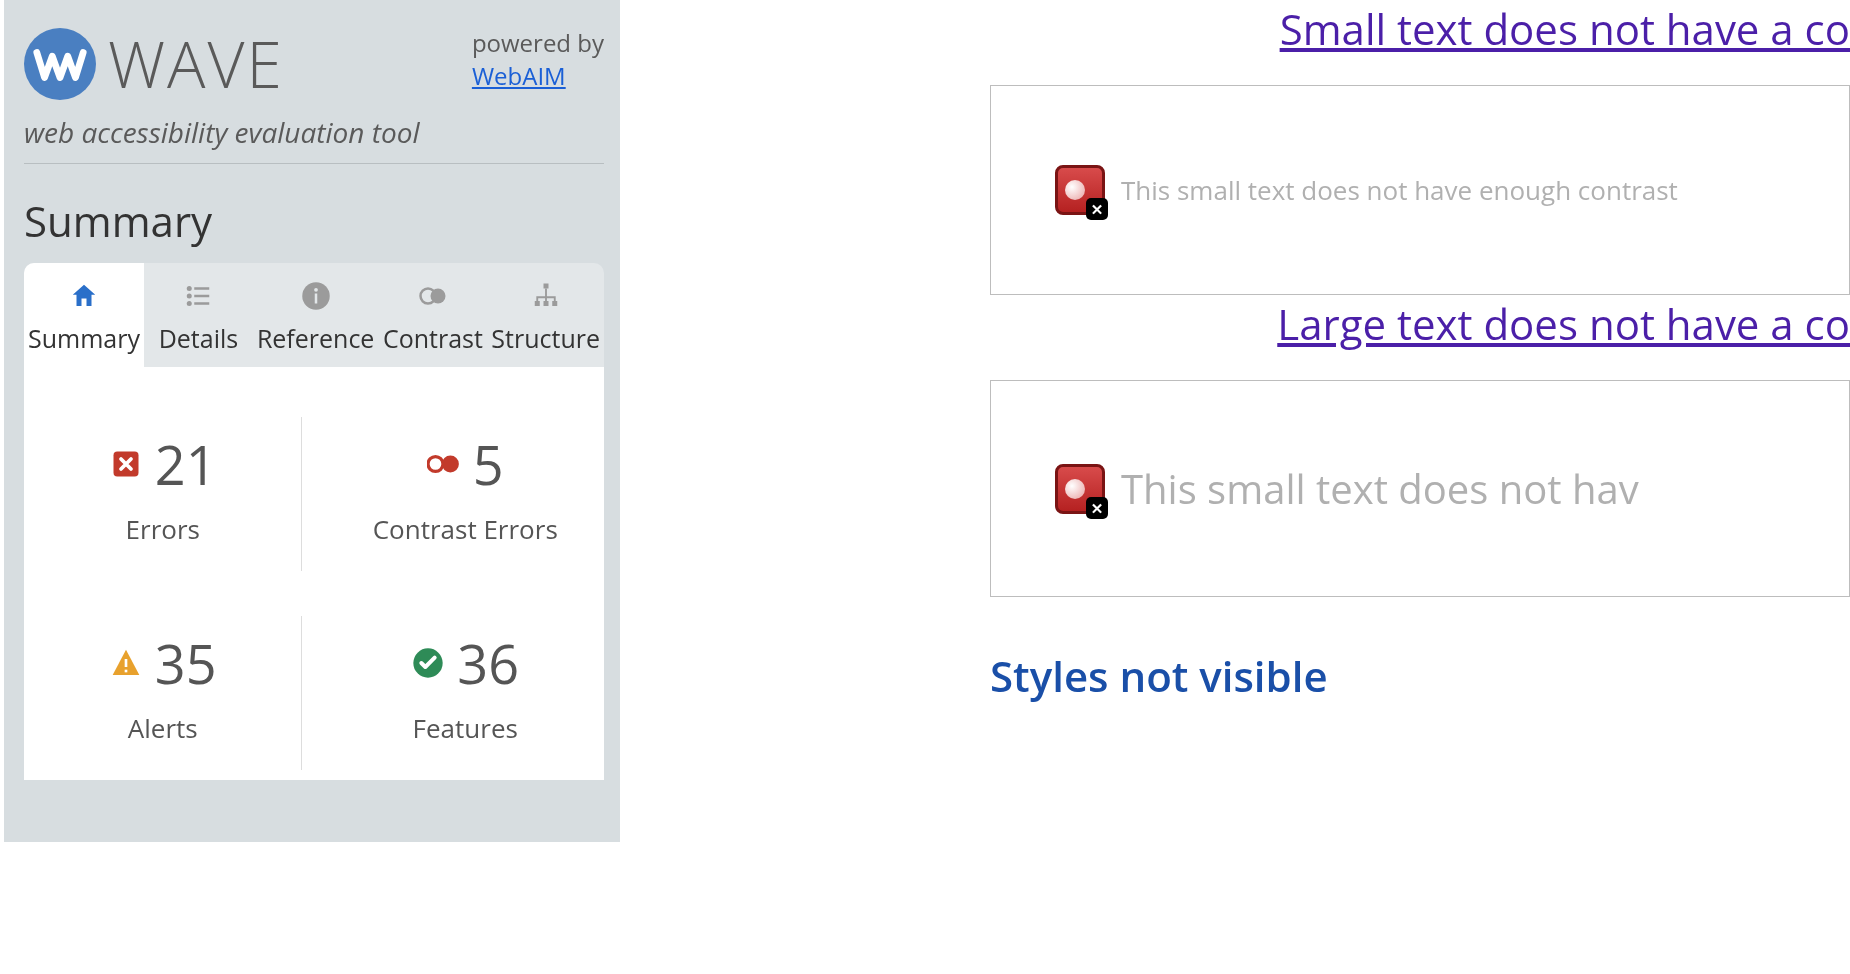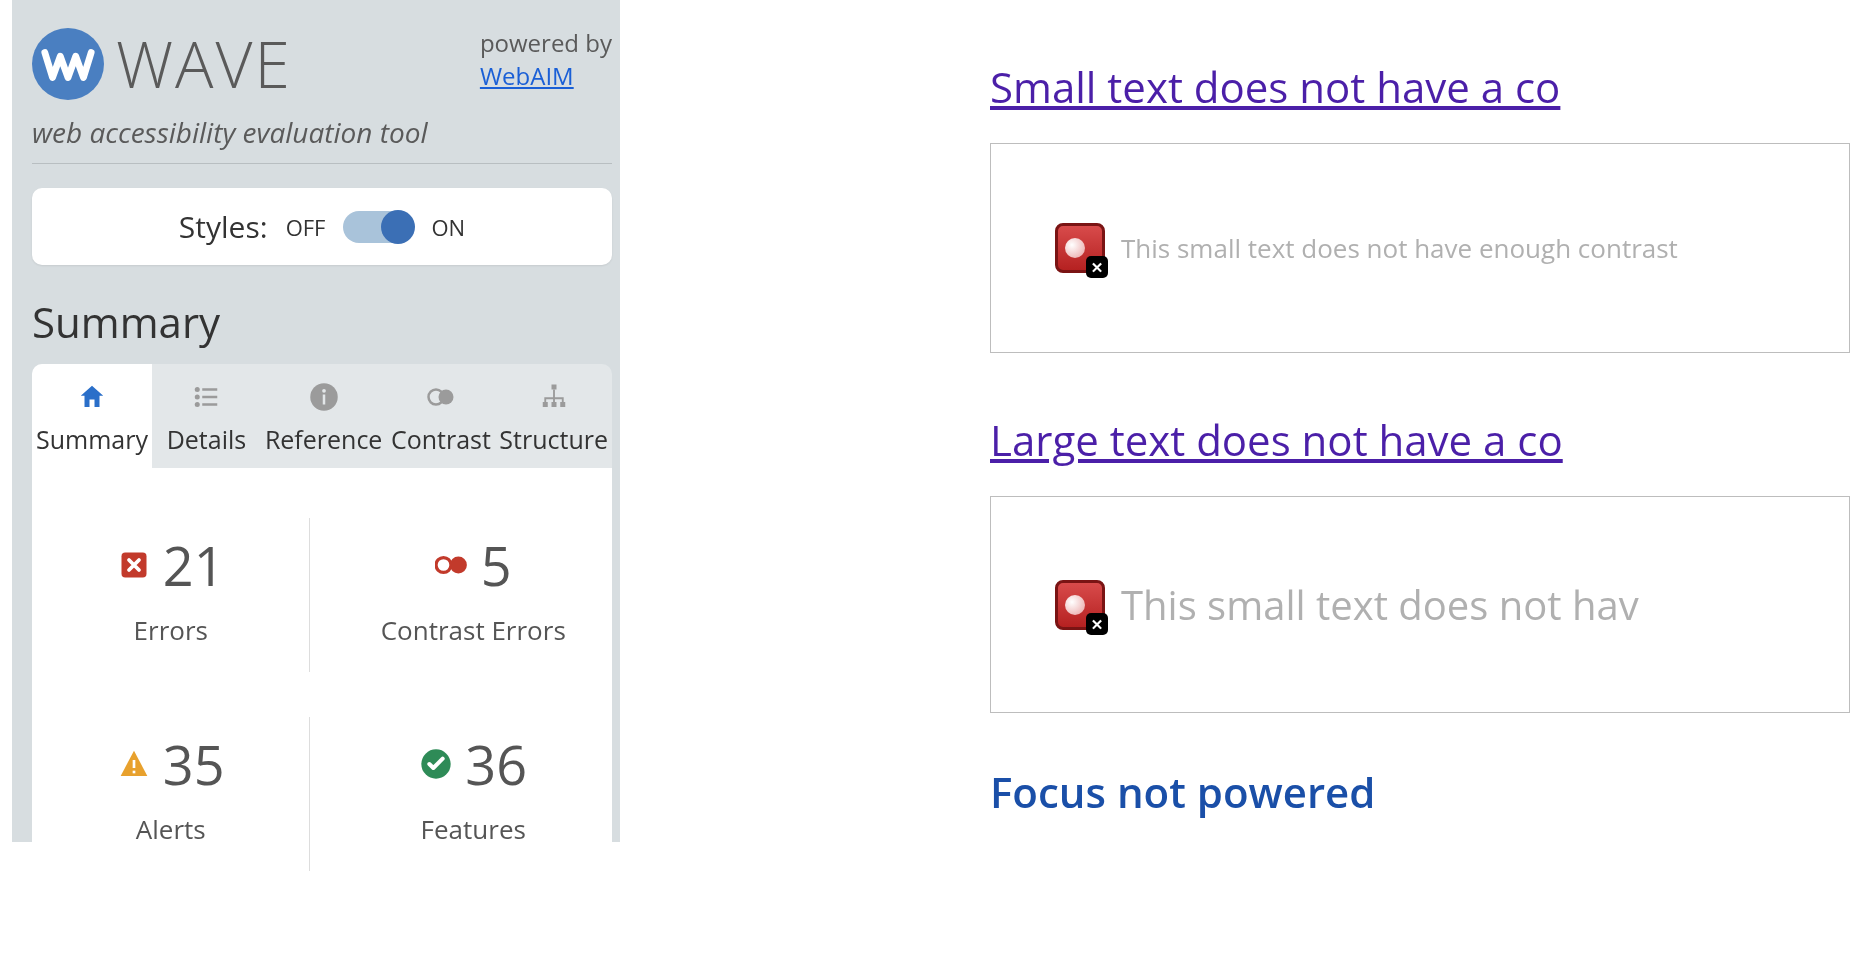--- a/index.html
+++ b/index.html
@@ -1,18 +1,18 @@
 <!DOCTYPE html>
 <html><head>
 <meta charset="utf-8">
 <style>
 * { box-sizing: border-box; margin: 0; padding: 0; }
 body { font-family: "Segoe UI", "Open Sans", Arial, sans-serif; background: #fff; width: 1850px; height: 974px; overflow: hidden; position: relative; }
 
-.sidebar { position: absolute; left: 12px; top: 0; width: 620px; height: 842px; background: #d7dde0; padding: 20px 20px 0 20px; }
+.sidebar { position: absolute; left: 4px; top: 0; width: 620px; height: 842px; background: #d7dde0; padding: 20px 20px 0 20px; }
 
 .header-row { display: flex; justify-content: space-between; align-items: flex-start; border-bottom: 1px solid #b8bec1; padding-bottom: 12px; }
 .brand { display: flex; flex-direction: column; }
 .brand-top { display: flex; align-items: center; gap: 12px; }
 .brand-logo { width: 72px; height: 72px; border-radius: 50%; background: #4a7fc1; position: relative; display: flex; align-items: center; justify-content: center; }
 .brand-logo svg { width: 58px; height: 58px; }
 .brand-name { font-size: 64px; font-weight: 300; color: #5a5a5a; letter-spacing: 2px; }
 .brand-tag { font-size: 28px; color: #5a5a5a; margin-top: 6px; font-style: italic; }
 .powered { text-align: left; font-size: 24px; color: #5a5a5a; margin-top: 6px; }
 .powered a { color: #1a5fd6; text-decoration: underline; }
@@ -33,21 +33,21 @@
 
 .summary-panel { background: #fff; padding: 40px 0 0 0; display: grid; grid-template-columns: 1fr 1fr; gap: 25px; }
 .stat { display: flex; flex-direction: column; align-items: center; padding: 20px 0 34px 0; position: relative; }
 .stat:nth-child(1)::after, .stat:nth-child(3)::after { content: ""; position: absolute; right: 0; top: 10px; bottom: 10px; width: 1px; background: #ddd; }
 .stat-top { display: flex; align-items: center; gap: 12px; }
 .stat-num { font-size: 54px; color: #555; font-weight: 400; }
 .stat-label { font-size: 26px; color: #555; margin-top: 10px; }
 .stat-icon { width: 34px; height: 34px; display: inline-flex; align-items: center; justify-content: center; }
 
 .main { position: absolute; left: 620px; top: 0; right: 0; height: 974px; background: #fff; padding: 0 0 0 370px; overflow: hidden; }
-.heading-link { font-size: 42px; color: #4b1fa8; text-decoration: underline; font-weight: 500; display: block; margin-top: 58px; white-space: nowrap; }
+.heading-link { font-size: 42px; color: #4b1fa8; text-decoration: underline; font-weight: 500; display: block; white-space: nowrap; text-align: right; }
 .content-box { border: 1px solid #bdbdbd; margin-top: 28px; padding: 70px 24px 70px 64px; display: flex; align-items: center; gap: 16px; min-height: 210px; }
 .content-box.large { padding: 80px 24px 80px 64px; }
 .box-text { font-size: 26px; color: #b0b0b0; white-space: nowrap; }
 .box-text.big { font-size: 40px; }
 
 .contrast-badge { width: 50px; height: 50px; background: linear-gradient(#d84b4b,#b52121); border: 3px solid #7a1414; border-radius: 8px; position: relative; display: flex; align-items: center; justify-content: center; flex-shrink: 0; }
 .contrast-badge .inner-dot { width: 20px; height: 20px; border-radius: 50%; background: radial-gradient(circle at 35% 35%, #fff, #e8a0a0); position: absolute; left: 7px; }
 .contrast-badge .corner { position: absolute; right: -6px; bottom: -8px; width: 22px; height: 22px; background: #000; border-radius: 5px; color: #fff; font-size: 15px; display: flex; align-items: center; justify-content: center; font-weight: bold; }
 
 .heading3 { font-size: 42px; color: #1a4fa8; font-weight: 600; margin-top: 50px; white-space: nowrap; }
@@ -68,28 +68,20 @@
         <div class="brand-name">WAVE</div>
       </div>
       <div class="brand-tag">web accessibility evaluation tool</div>
     </div>
     <div class="powered">
       <span>powered by</span><br>
       <a href="#">WebAIM</a>
     </div>
   </div>
 
-  <div class="styles-box">
-    <span class="styles-label">Styles:</span>
-    <span class="styles-off">OFF</span>
-    <div class="toggle">
-      <div class="toggle-knob"></div>
-    </div>
-    <span class="styles-on">ON</span>
-  </div>
 
   <div class="summary-title">Summary</div>
 
   <div class="tabs">
     <div class="tab active">
       <div class="tab-icon">
         <svg viewBox="0 0 24 24" width="30" height="30" fill="currentColor">
             <path d="M12 3l9 8h-3v9h-4v-6h-4v6H6v-9H3z"></path>
           </svg>
       </div>
@@ -207,14 +199,14 @@
 
   <a href="#" class="heading-link">Large text does not have a co</a>
   <div class="content-box large">
     <div class="contrast-badge">
       <div class="inner-dot"></div>
       <div class="corner">✕</div>
     </div>
     <span class="box-text big">This small text does not hav</span>
   </div>
 
-  <div class="heading3">Focus not powered</div>
+  <div class="heading3">Styles not visible</div>
 </div>
 
 </body></html>

